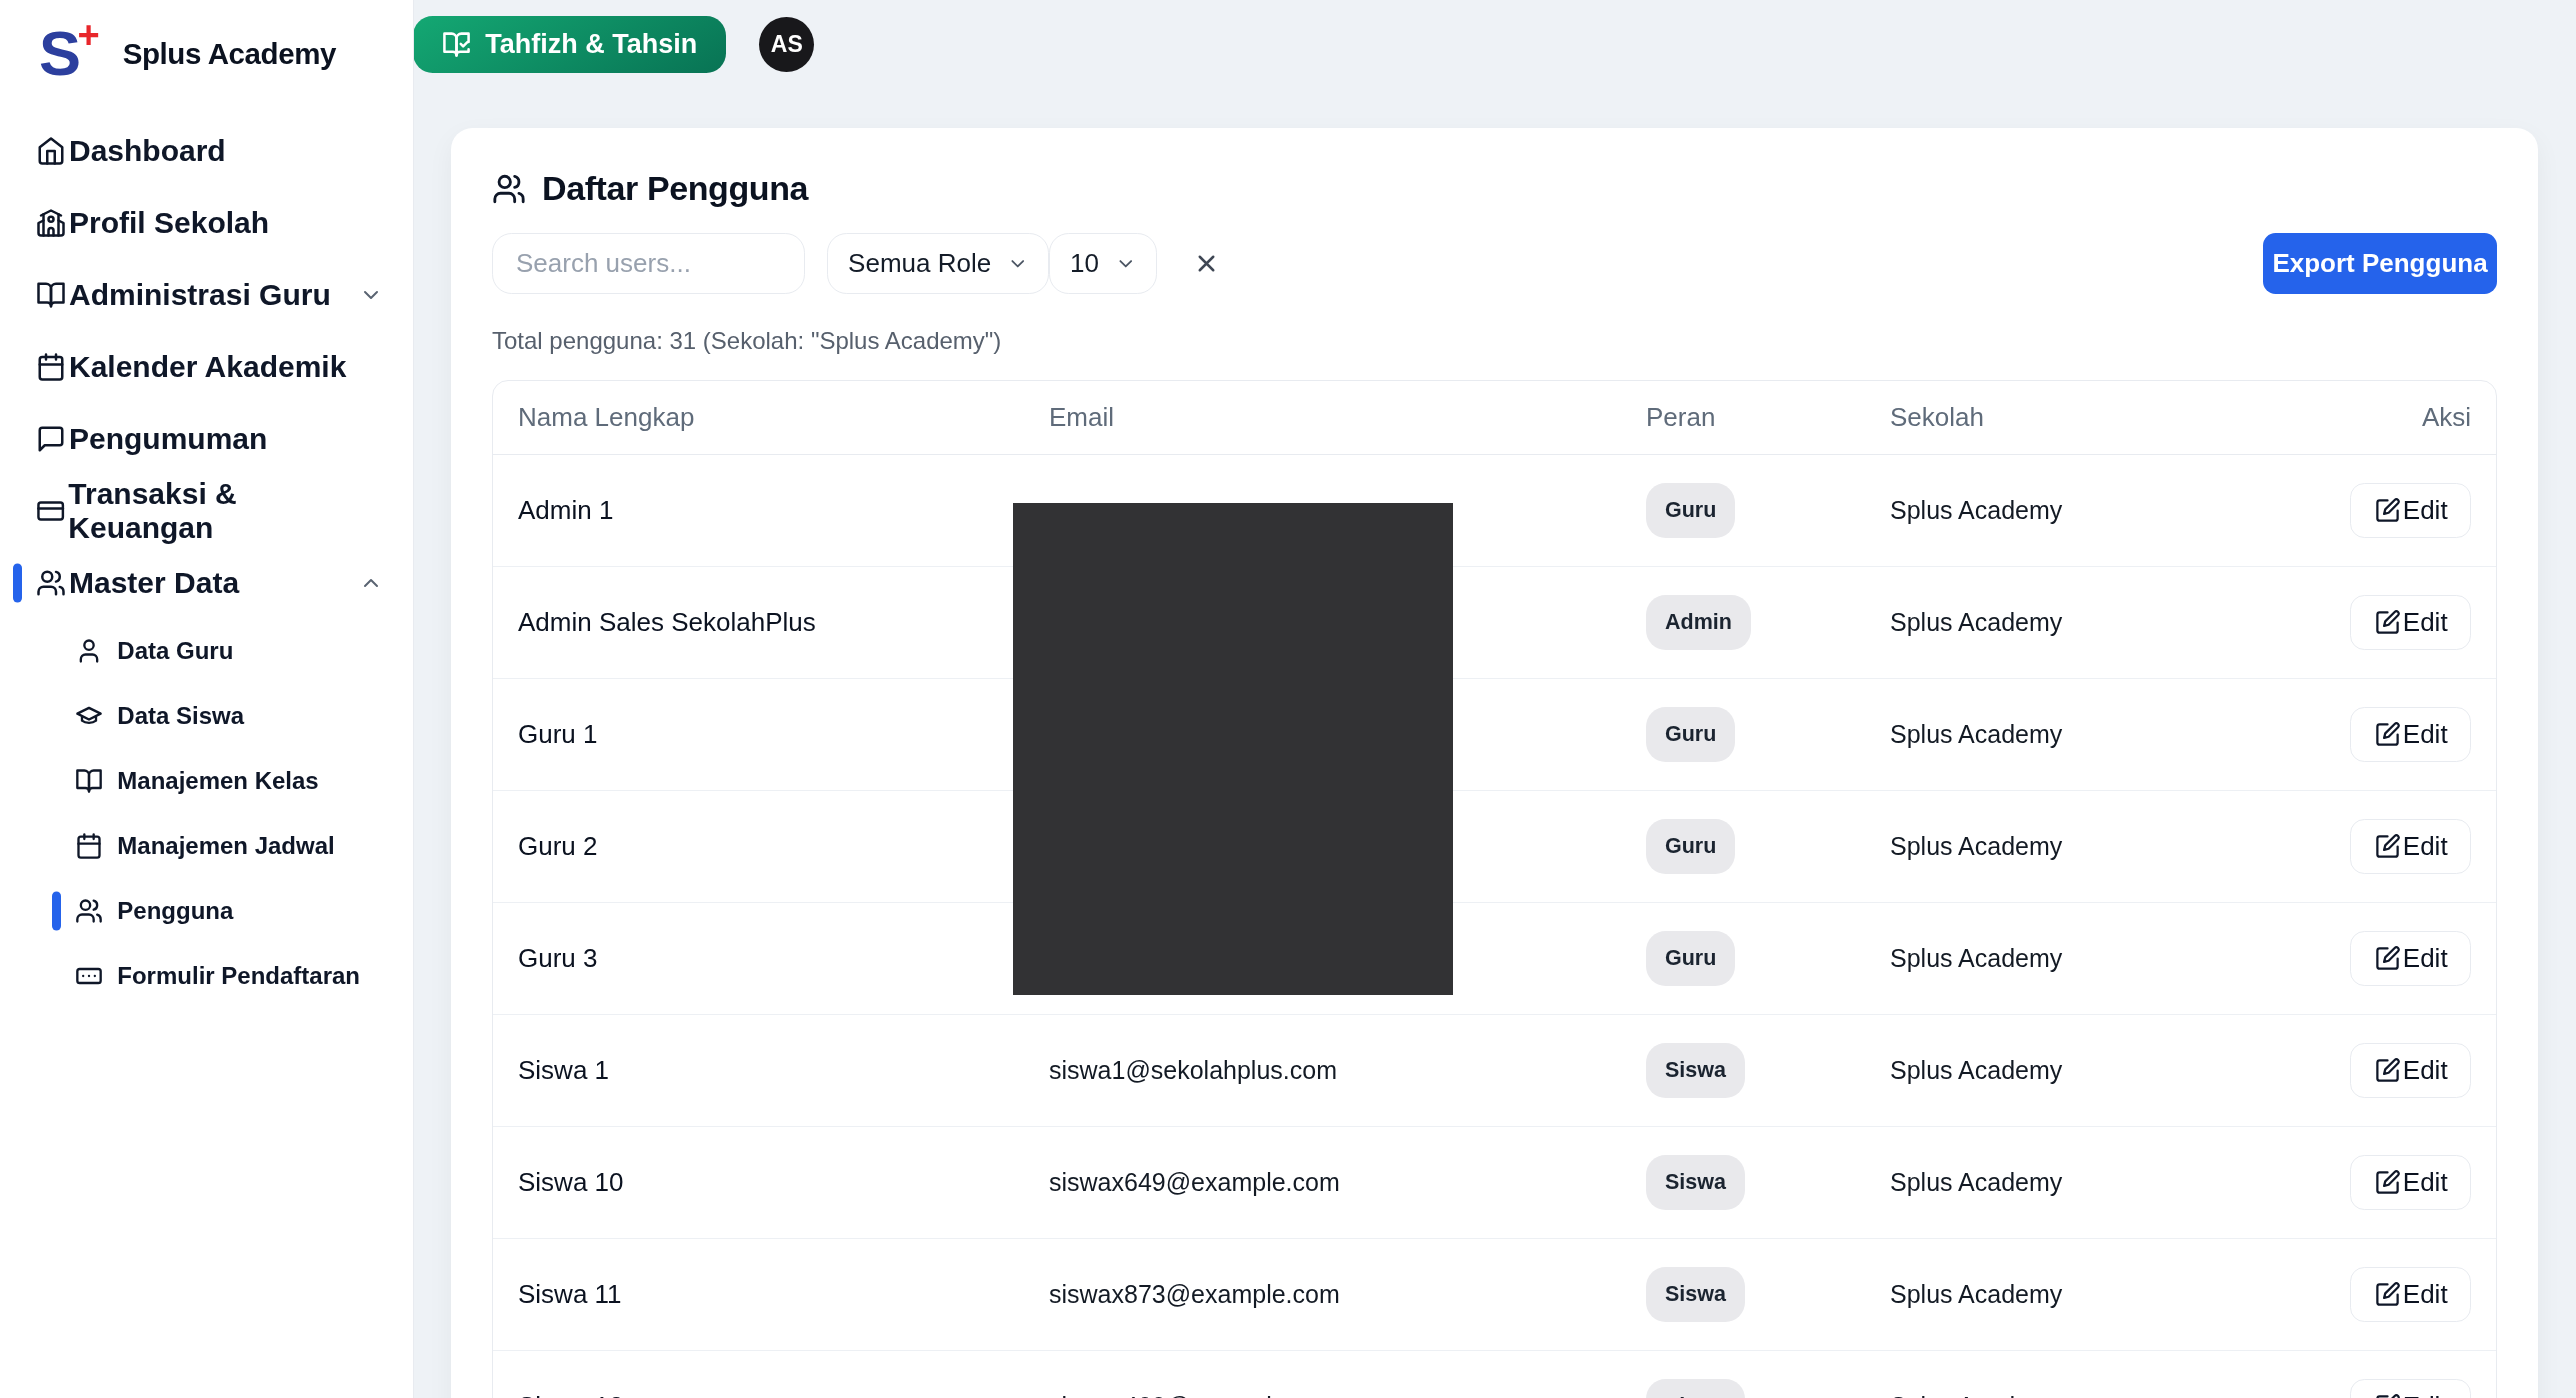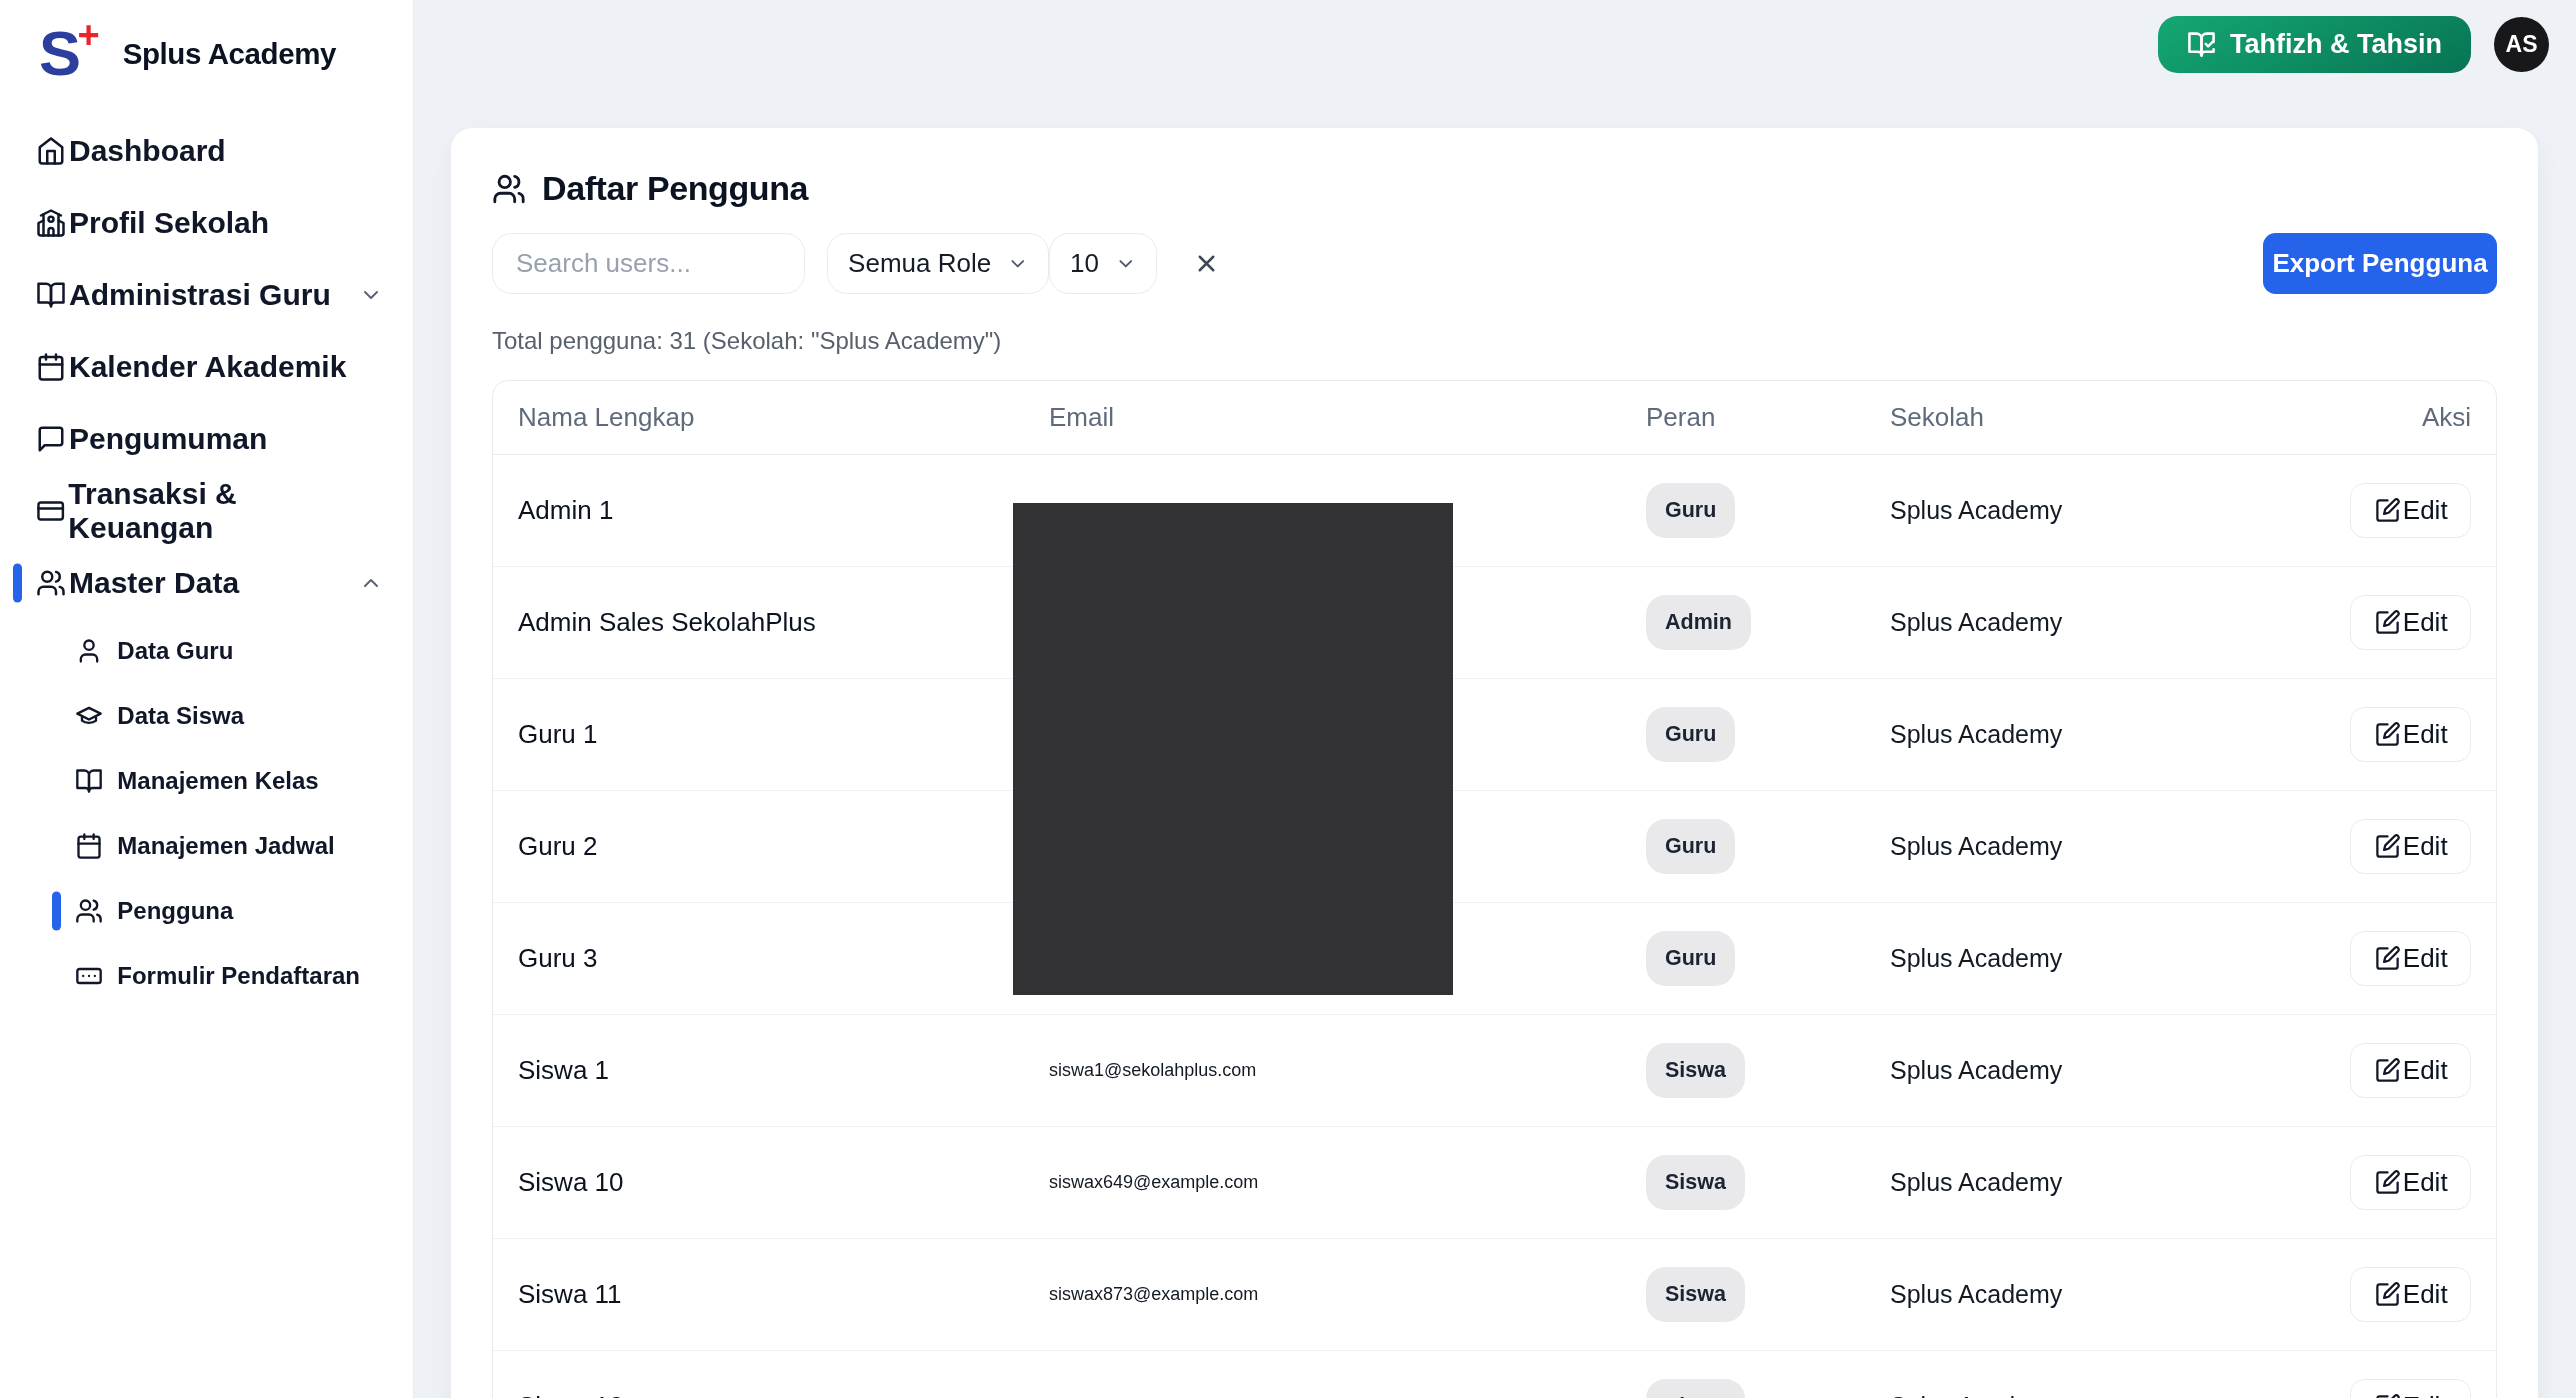--- a/index.html
+++ b/index.html
@@ -43,21 +43,21 @@
   .chev path{stroke:#5a6472}
   .sub-item{position:relative;height:65px;display:flex;align-items:center;padding-left:75px;cursor:pointer}
   .sub-item .label{font-size:24px;font-weight:600;margin-left:14.3px;color:#0f1728}
   .icon-sub{width:28px;height:28px}
   .active-bar{position:absolute;width:9px;height:39px;border-radius:5.4px;background:var(--accent);top:50%;transform:translateY(-50%)}
   .nav-item .active-bar{left:12.5px}
   .sub-item .active-bar{left:52px}
 
   
   .main{position:absolute;left:413px;right:0;top:0;bottom:0}
-  .topbar{height:88px;display:flex;align-items:center;justify-content:flex-end;gap:23px;padding-right:27px}
+  .topbar{height:88px;display:flex;align-items:center;justify-content:flex-start;gap:33px;}
   .btn-tahfizh{height:57px;display:inline-flex;align-items:center;gap:14.3px;padding:0 29px;border:none;border-radius:19.7px;
     background:linear-gradient(150deg,var(--green1),var(--green2));color:#fff;font-size:27px;font-weight:700;font-family:inherit;cursor:pointer}
   .btn-tahfizh svg{width:29px;height:29px}
   .btn-tahfizh .ico{stroke:#fff;stroke-width:2.1}
   .avatar{width:55px;height:55px;border-radius:50%;background:var(--avatar-bg);color:#fff;display:flex;align-items:center;justify-content:center;font-size:23px;font-weight:700;cursor:pointer}
 
   .card{position:absolute;left:38px;right:38px;top:128px;height:1449px;background:var(--card-bg);border-radius:21.5px;
     box-shadow:0 9px 27px rgba(16,24,40,.05);padding:41px 41px 0;box-sizing:border-box}
   .title-row{display:flex;align-items:center;gap:16px}
   .title-row h1{font-size:34px;font-weight:700;margin:0;color:var(--text-dark);letter-spacing:-0.4px}
@@ -83,21 +83,21 @@
 
   .table-wrap{margin-top:25px;border:0.9px solid var(--border);border-radius:16px;overflow:hidden;background:#fff}
   .thead,.tr{display:grid;grid-template-columns:531px 597px 244px 369px 1fr;align-items:center}
   .thead{height:73px;border-bottom:0.9px solid var(--border)}
   .th{font-size:26px;font-weight:500;color:var(--text-gray);padding-left:25px}
   .th.aksi{padding-left:0;padding-right:25px;text-align:right}
   .tr{height:111px;border-bottom:0.9px solid var(--row-border)}
   .tr:last-child{border-bottom:none}
   .td{padding-left:25px}
   .td.name{font-size:26px;font-weight:500;color:var(--text-dark)}
-  .td.email{font-size:18px;color:#131a24}
+  .td.email{font-size:25px;color:#131a24}
   .td.school{font-size:25px;color:#131a24}
   .td.aksi{padding-left:0;padding-right:25px;display:flex;justify-content:flex-end}
   .badge{display:inline-flex;align-items:center;height:39px;padding:8px 19px;border-radius:19.7px;background:var(--badge-bg);
     font-size:21.5px;font-weight:600;color:#1b2430;white-space:nowrap}
   .edit-btn{display:inline-flex;align-items:center;gap:2px;height:55px;padding:0 22.4px;border:1.3px solid var(--border);
     border-radius:14.3px;background:#fff;font-size:26px;font-weight:500;color:var(--text-dark);font-family:inherit;cursor:pointer}
   .edit-btn svg{width:27px;height:27px}
 
   .redaction{position:absolute;left:1013px;top:503px;width:440px;height:492px;background:var(--redaction);z-index:5}
 </style>

